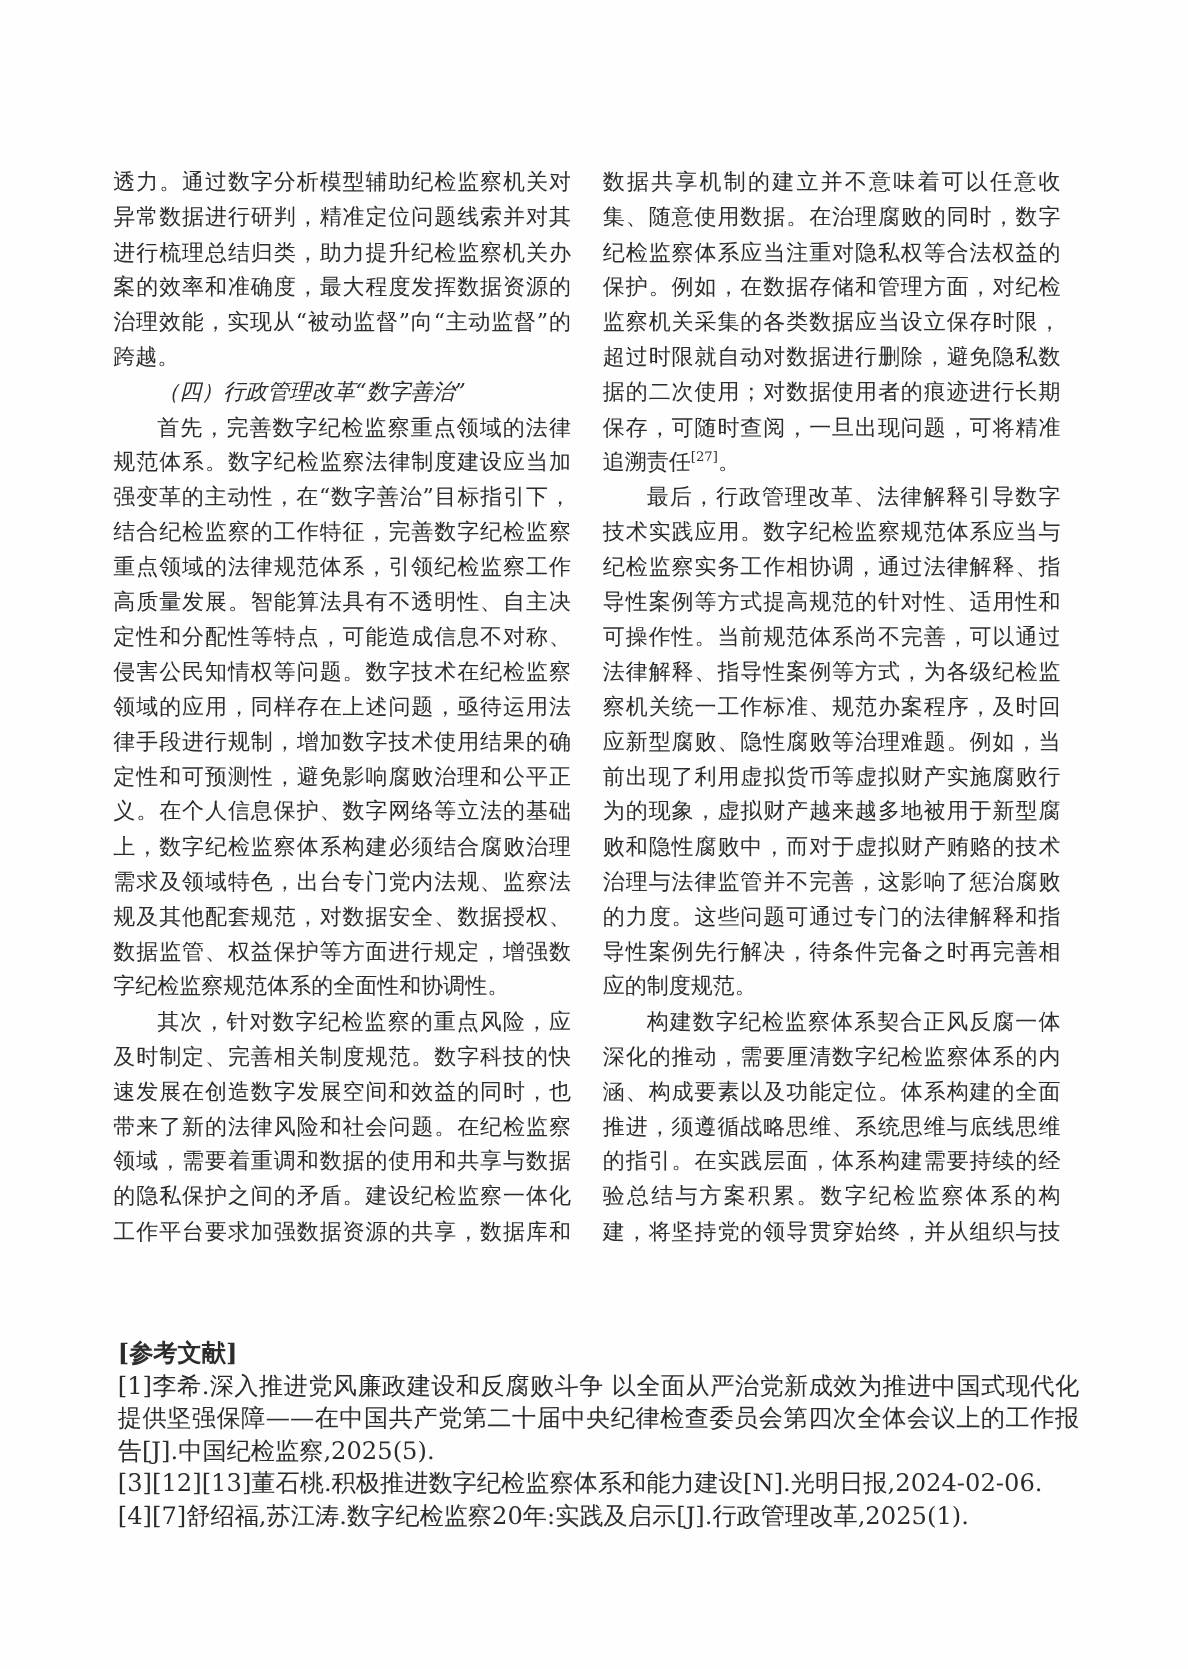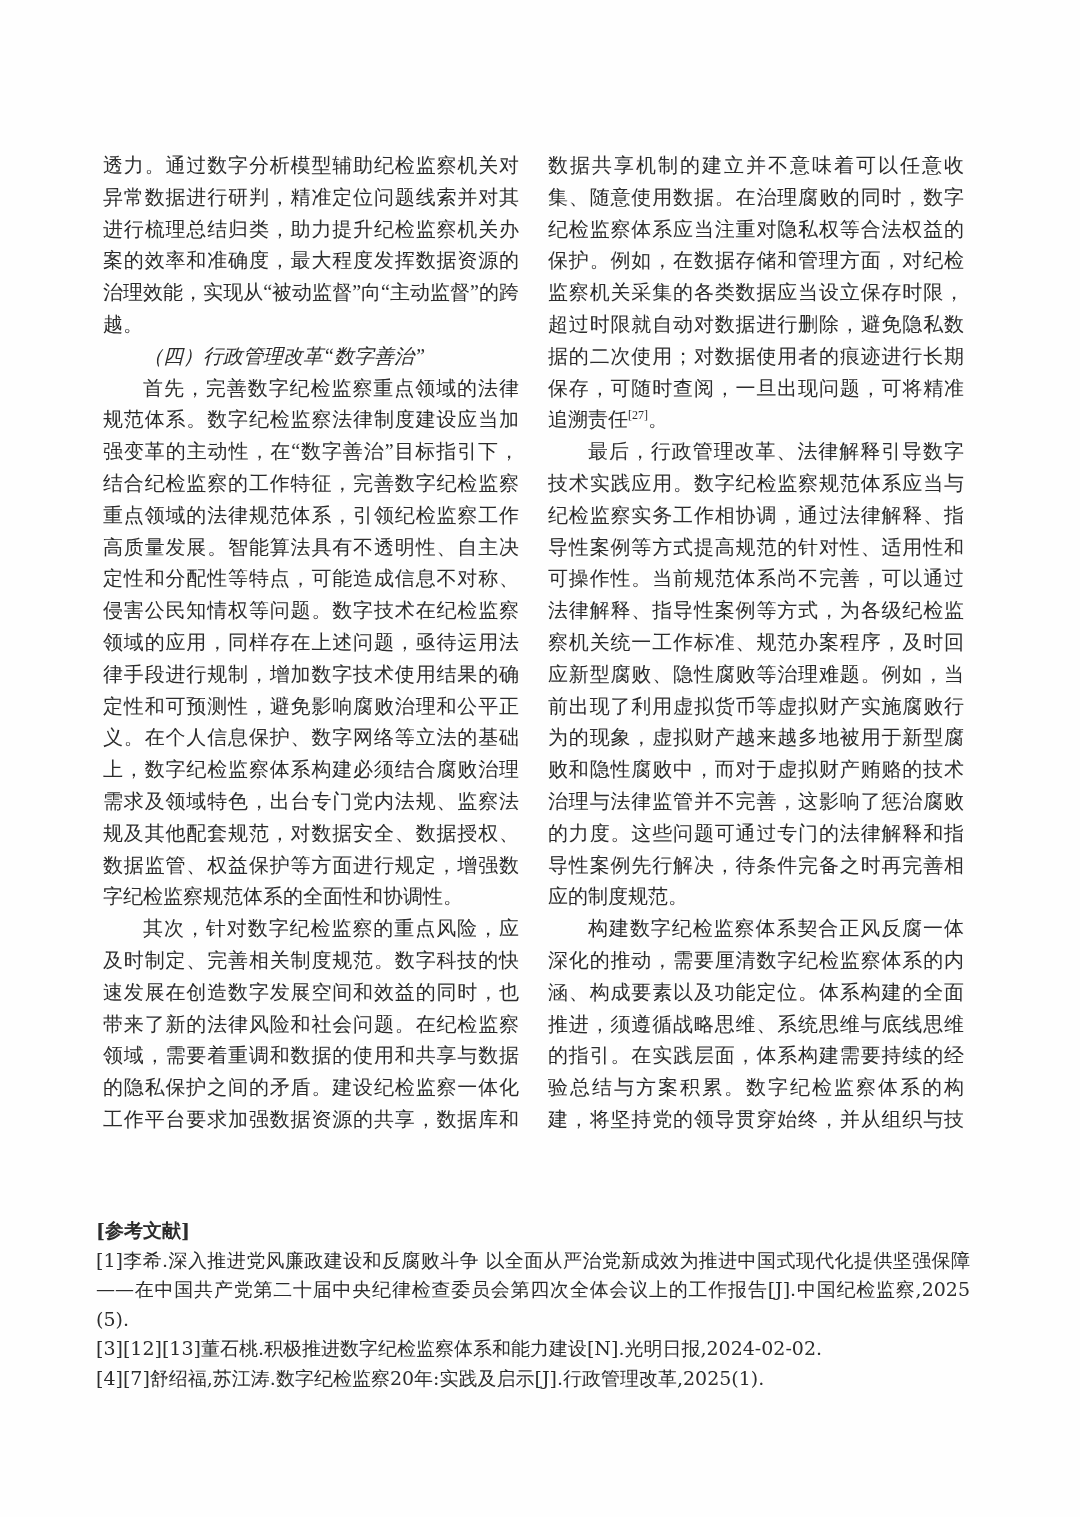--- a/index.html
+++ b/index.html
@@ -28,40 +28,39 @@
     font-size: 20px;
     line-height: 31.8px;
     text-align: justify;
     overflow: hidden;
   }
   .columns p {
     margin: 0;
     padding: 0;
     text-indent: 2em;
     word-break: break-all;
-    font-family: Liberation Serif, serif;
   }
   .columns p.cont {
     text-indent: 0;
   }
   .columns p.heading {
     font-style: italic;
   }
   sup.fn {
     font-size: 12px;
     line-height: 0;
     vertical-align: 7px;
     letter-spacing: 0;
   }
   .references {
     position: absolute;
-    left: 96px;
+    left: 107px;
     top: 1216px;
     width: 874px;
-    font-size: 19px;
+    font-size: 22px;
     line-height: 29.6px;
     text-align: justify;
   }
   .references p {
     margin: 0;
     padding: 0;
     word-break: break-all;
   }
   .ref-header {
     font-weight: bold;
@@ -82,17 +81,17 @@
     <p><span>其次，针对数字纪检监察的重点风险，应及时制定、完善相关制度规范。数字科技的快速发展在创造数字发展空间和效益的同时，也带来了新的法律风险和社会问题。在纪检监察领域，需要着重调和数据的使用和共享与数据的隐私保护之间的矛盾。建设纪检监察一体化工作平台要求加强数据资源的共享，数据库和数据共享机制的建立并不意味着可以任意收集、随意使用数据。在治理腐败的同时，数字纪检监察体系应当注重对隐私权等合法权益的保护。例如，在数据存储和管理方面，对纪检监察机关采集的各类数据应当设立保存时限，超过时限就自动对数据进行删除，避免隐私数据的二次使用；对数据使用者的痕迹进行长期保存，可随时查阅，一旦出现问题，可将精准追溯责任</span><sup class="fn">[27]</sup><span>。</span></p>
 
     <p>最后，行政管理改革、法律解释引导数字技术实践应用。数字纪检监察规范体系应当与纪检监察实务工作相协调，通过法律解释、指导性案例等方式提高规范的针对性、适用性和可操作性。当前规范体系尚不完善，可以通过法律解释、指导性案例等方式，为各级纪检监察机关统一工作标准、规范办案程序，及时回应新型腐败、隐性腐败等治理难题。例如，当前出现了利用虚拟货币等虚拟财产实施腐败行为的现象，虚拟财产越来越多地被用于新型腐败和隐性腐败中，而对于虚拟财产贿赂的技术治理与法律监管并不完善，这影响了惩治腐败的力度。这些问题可通过专门的法律解释和指导性案例先行解决，待条件完备之时再完善相应的制度规范。</p>
 
     <p>构建数字纪检监察体系契合正风反腐一体深化的推动，需要厘清数字纪检监察体系的内涵、构成要素以及功能定位。体系构建的全面推进，须遵循战略思维、系统思维与底线思维的指引。在实践层面，体系构建需要持续的经验总结与方案积累。数字纪检监察体系的构建，将坚持党的领导贯穿始终，并从组织与技术等方面着手，不断强化以法治为引领的数字善治。通过数字纪检监察体系的构建，充分发挥数字监督功能、深入推进纪检监察体制改革，进而全面实现正风反腐效能的提升。</p>
   </div>
 
   <div class="references">
     <p class="ref-header">[参考文献]</p>
     <p class="ref">[1]李希.深入推进党风廉政建设和反腐败斗争 以全面从严治党新成效为推进中国式现代化提供坚强保障——在中国共产党第二十届中央纪律检查委员会第四次全体会议上的工作报告[J].中国纪检监察,2025(5).</p>
-    <p class="ref">[3][12][13]董石桃.积极推进数字纪检监察体系和能力建设[N].光明日报,2024-02-02.</p>
+    <p class="ref">[3][12][13]董石桃.积极推进数字纪检监察体系和能力建设[N].光明日报,2024-02-06.</p>
     <p class="ref">[4][7]舒绍福,苏江涛.数字纪检监察20年:实践及启示[J].行政管理改革,2025(1).</p>
   </div>
 
 </div>
 
 </body></html>

